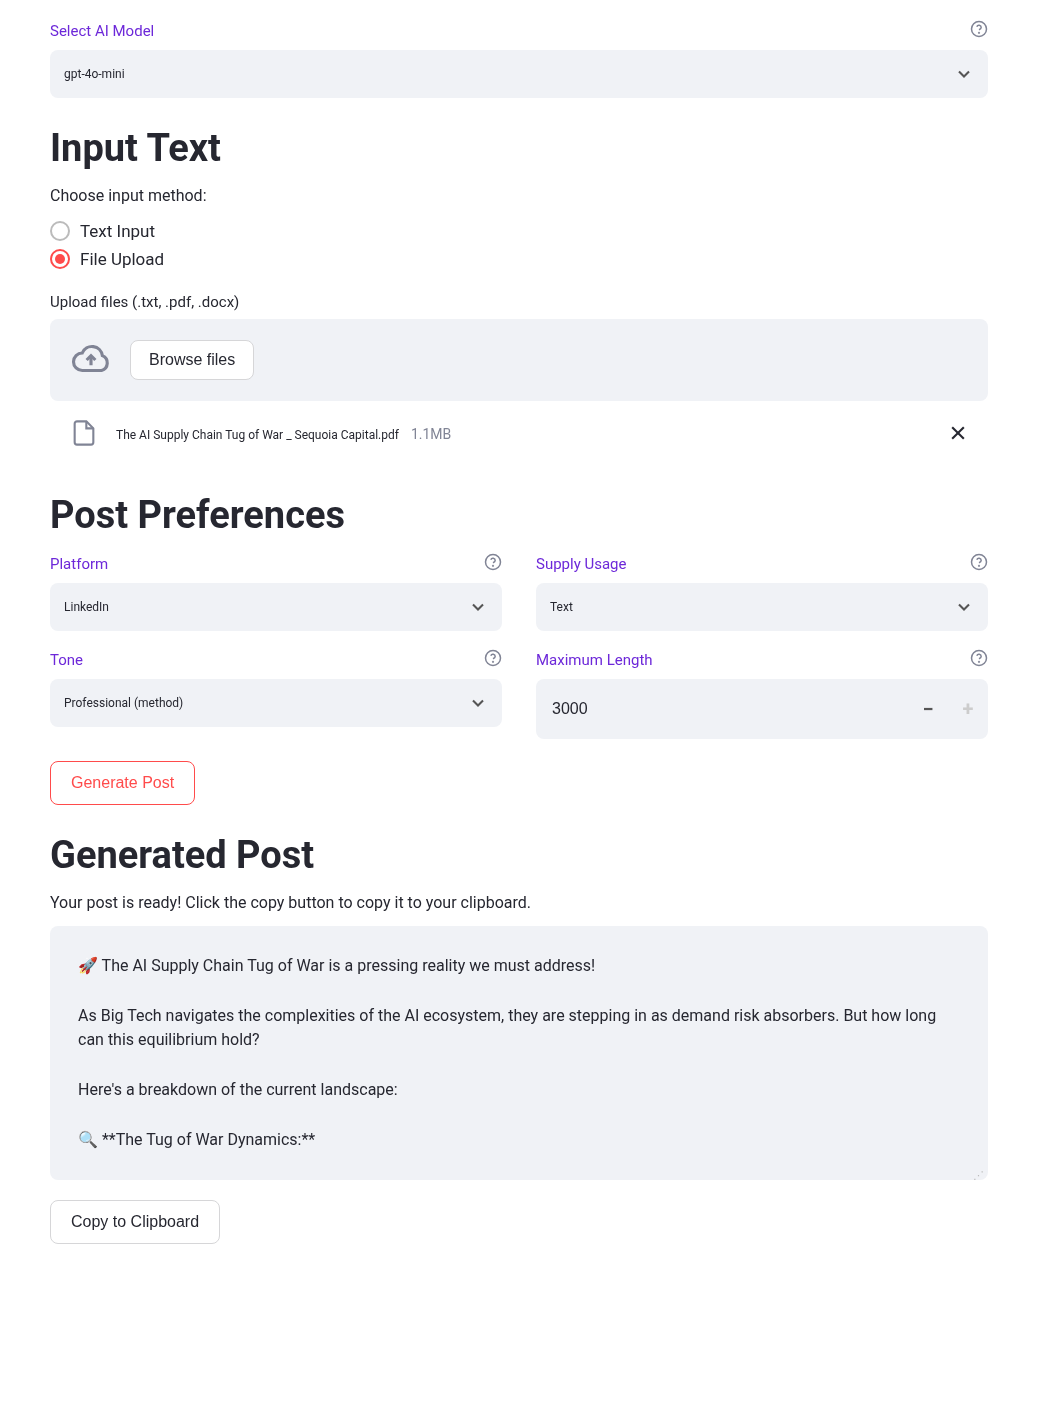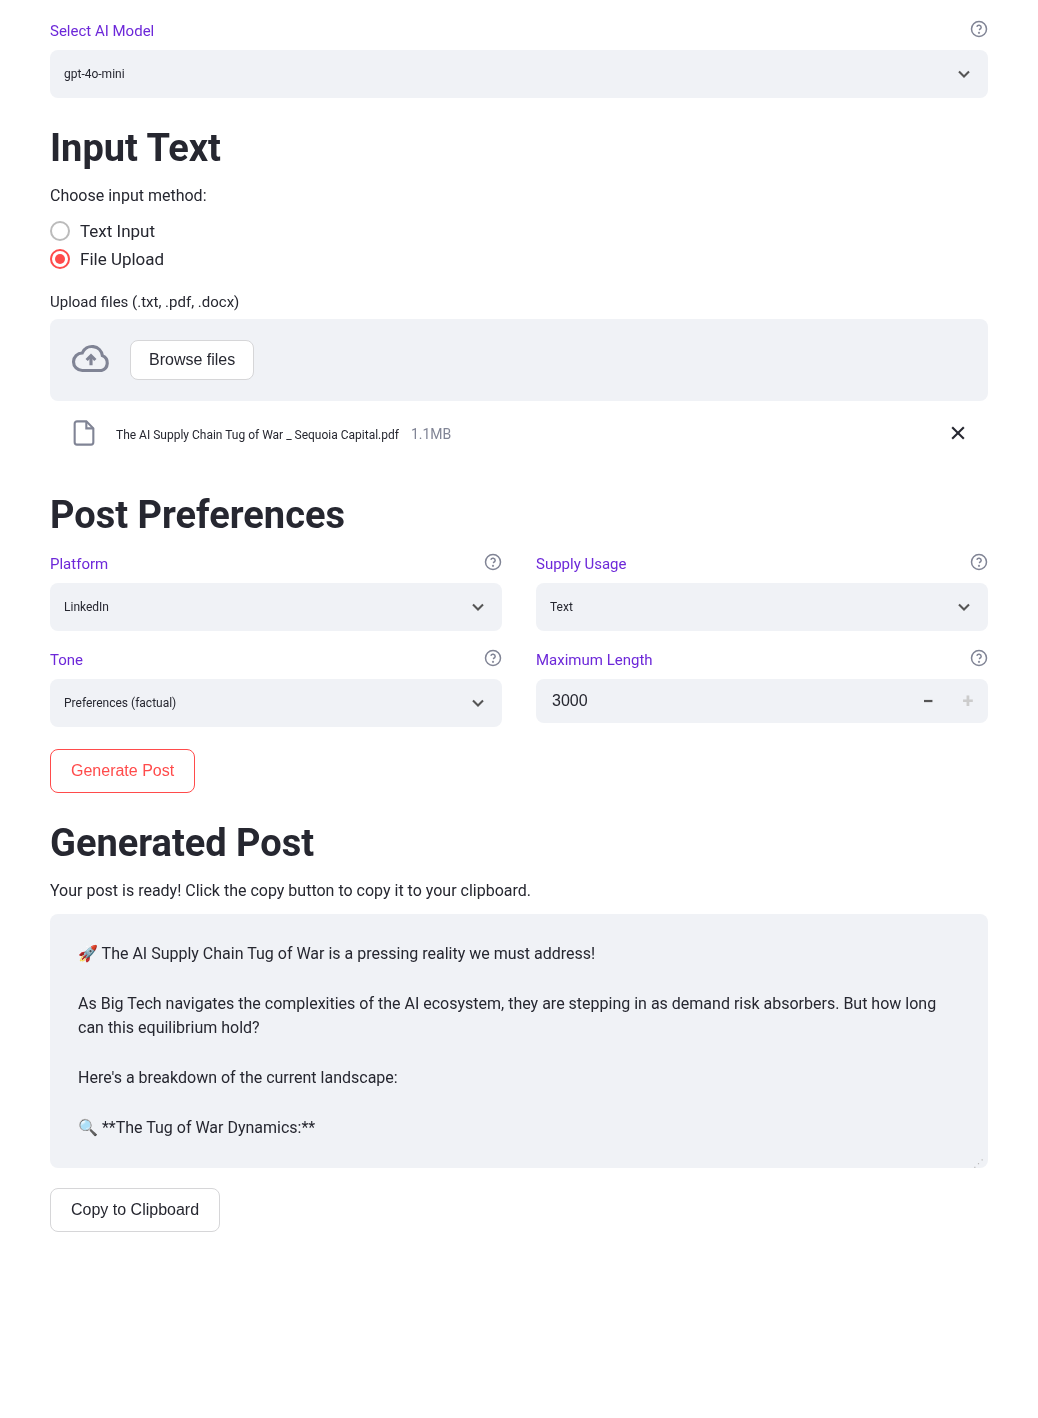--- a/index.html
+++ b/index.html
@@ -171,21 +171,21 @@
     .pref-field {
       display: flex;
       flex-direction: column;
     }
     .stepper {
       background: #f0f2f6;
       border-radius: 8px;
       display: flex;
       align-items: center;
       padding: 0;
-      height: 44px;
+      height: 60px;
     }
     .stepper-input {
       flex: 1;
       background: transparent;
       border: none;
       padding: 14px 16px;
       font-size: 16px;
       color: #262730;
       outline: none;
     }
@@ -362,21 +362,21 @@
       <span>Tone</span>
       <span>
         <svg class="help-icon" viewBox="0 0 24 24" fill="none" stroke="currentColor" stroke-width="2">
             <circle cx="12" cy="12" r="10"></circle>
             <path d="M9.09 9a3 3 0 015.83 1c0 2-3 3-3 3"></path>
             <circle cx="12" cy="17" r="0.5" fill="currentColor"></circle>
           </svg>
       </span>
     </div>
     <div class="select-box">
-      <span>Preferences (factual)</span>
+      <span>Professional (method)</span>
       <svg class="chevron-icon" viewBox="0 0 24 24" fill="none" stroke="currentColor" stroke-width="2.5">
           <polyline points="6 9 12 15 18 9"></polyline>
         </svg>
     </div>
   </div>
 
   <div class="pref-field">
     <div class="field-label">
       <span>Maximum Length</span>
       <span>

